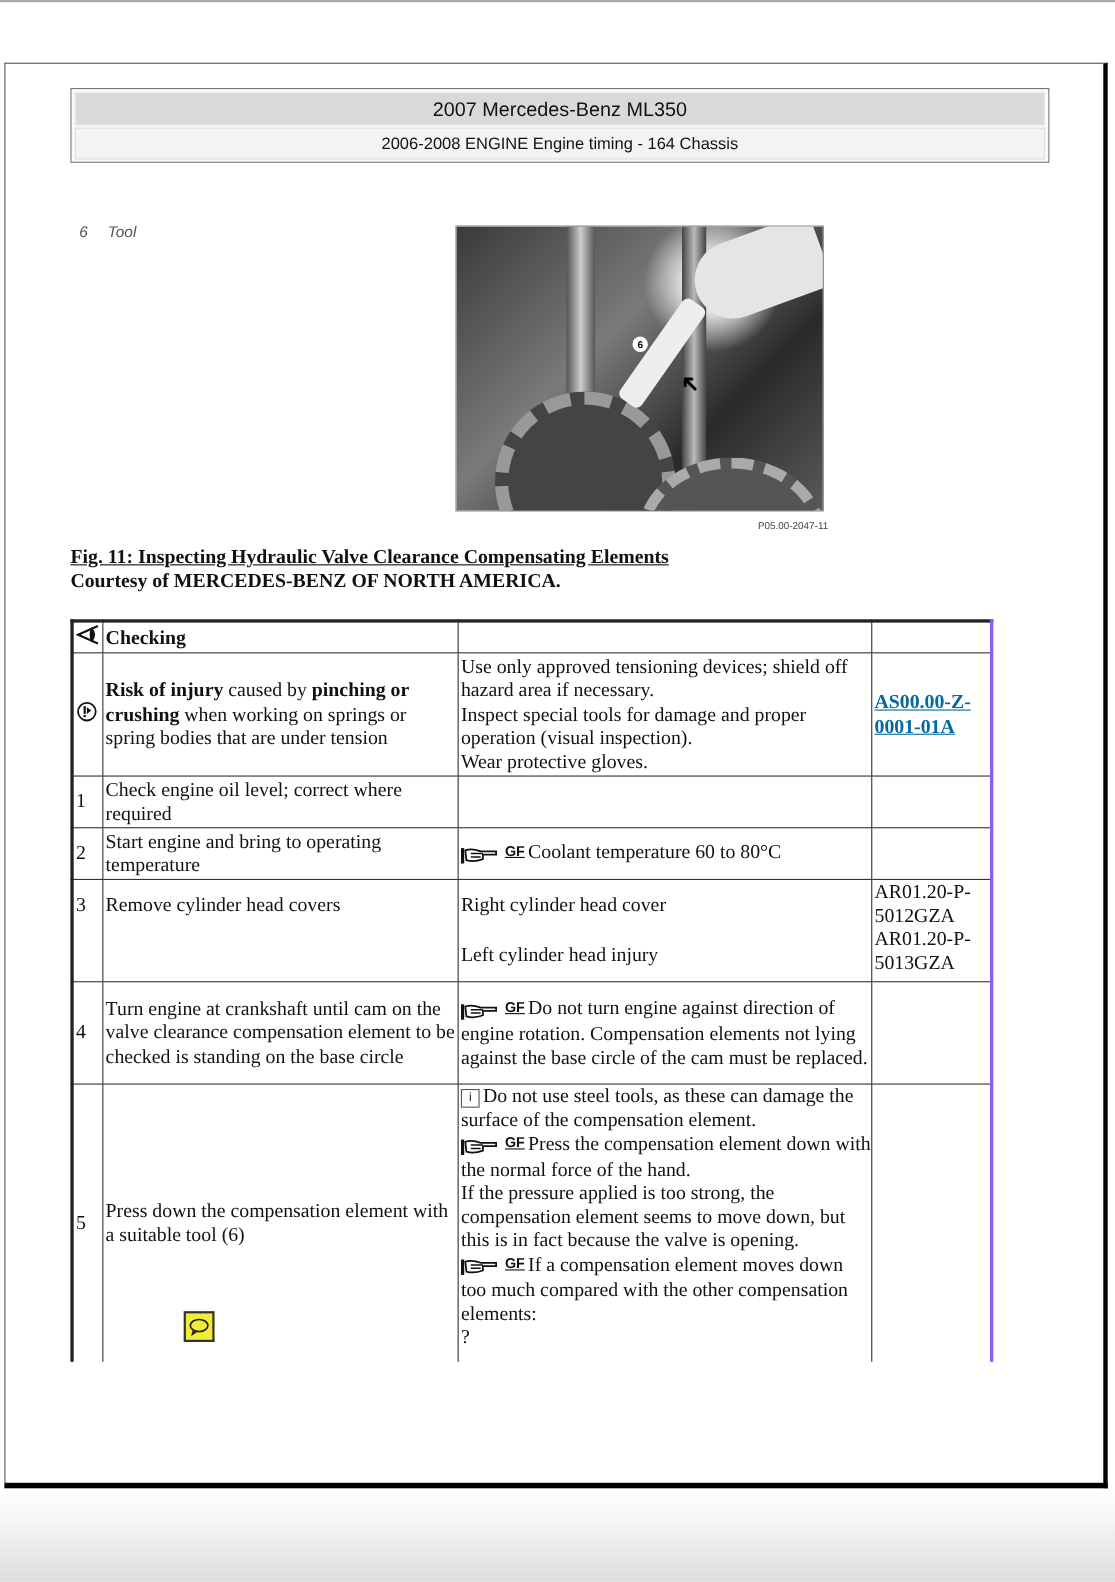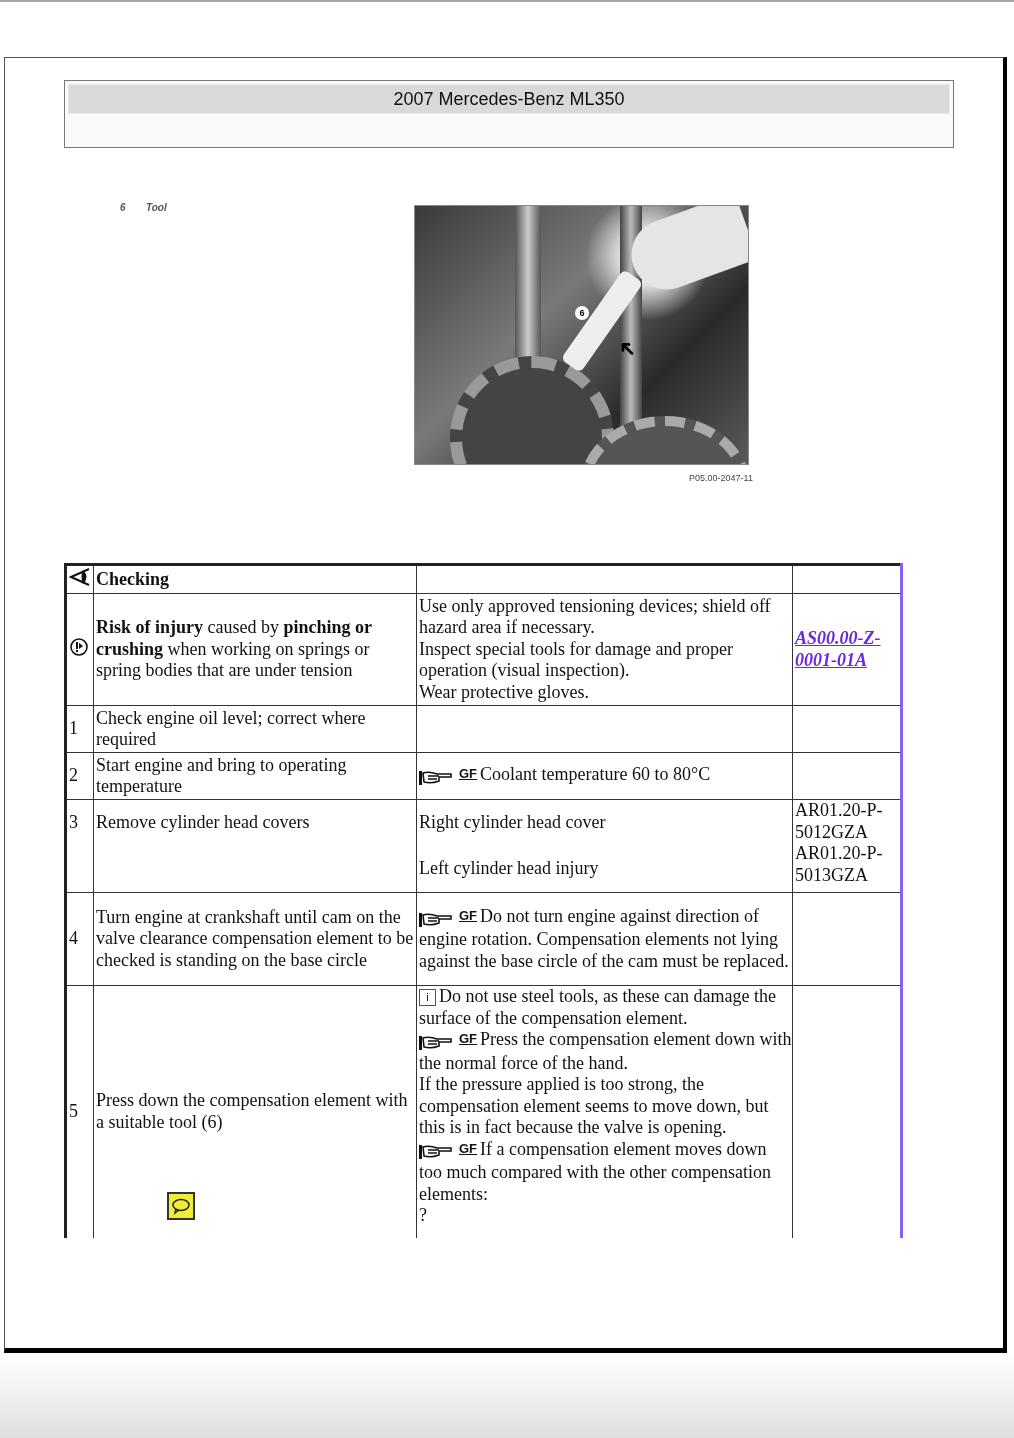--- a/index.html
+++ b/index.html
@@ -28,22 +28,22 @@
     text-align: center; line-height: 28px;
   }
   .header-sub {
     position: absolute; left: 3px; top: 35px; right: 3px; height: 27px;
     background: #f3f3f3; border: 1px solid #ddd;
     font-family: "Liberation Sans", sans-serif; font-size: 15px;
     text-align: center; line-height: 27px;
   }
   .legend-item {
     position: absolute; left: 67px; top: 144px;
-    font-family: "Liberation Sans", sans-serif; font-style: italic; font-weight: bold;
-    font-size: 10px; color: #555; margin-left: 48px;
+    font-family: "Liberation Sans", sans-serif; font-style: italic; font-weight: normal;
+    font-size: 14px; color: #555;
   }
   .legend-item .num { display: inline-block; width: 26px; }
   .figure {
     position: absolute; left: 409px; top: 147px; width: 333px; height: 258px;
     border: 1px solid #888; overflow: hidden;
     background: radial-gradient(circle at 70% 20%, #e8e8e8 0 8%, transparent 20%),
                 linear-gradient(135deg, #3a3a3a, #7a7a7a 40%, #2a2a2a 70%, #5a5a5a);
   }
   .figure .gear1 { position:absolute; left:35px; top:150px; width:140px; height:140px; border-radius:50%;
     border: 12px dashed #999; background: #444; }
@@ -70,55 +70,60 @@
   }
   table.steps td {
     border: 1.5px solid #333; vertical-align: middle; padding: 0 0 0 2px;
   }
   table.steps td.c0 { width: 22px; padding: 0 2px; }
   table.steps td.c1 { width: 320px; }
   table.steps td.c2 { width: 373px; }
   table.steps td.c3 { width: 105px; }
   table.steps tr.last td { border-bottom: none; }
   .b { font-weight: bold; }
-  .link { font-weight: bold; text-decoration: underline; color: #6d28d9; cursor: pointer; font-style: italic; }
+  .link { font-weight: bold; text-decoration: underline; color: #0369a1; cursor: pointer; }
   .gf { display: inline-block; vertical-align: -2px; margin-right: 3px; }
   .gf svg { vertical-align: middle; }
   .gf .gf-text { font: bold 13px "Liberation Sans", sans-serif; vertical-align: 4px; text-decoration: underline; }
   .info-icon { display:inline-block; width: 15px; height: 15px; border: 1px solid #555; font: 11px "Liberation Sans", sans-serif; text-align:center; line-height: 14px; vertical-align: 1px; margin-right: 3px; }
   .note-icon {
     position: absolute; left: 167px; top: 1190px; width: 28px; height: 28px;
     background: #f0ec3a; border: 2px solid #333; box-sizing: border-box; cursor: pointer;
   }
 </style>
 </head>
 <body>
 
 <div class="page">
 
   <div class="header-box">
     <div class="header-title">2007 Mercedes-Benz ML350</div>
+    <div class="header-sub">2006-2008 ENGINE Engine timing - 164 Chassis</div>
   </div>
 
   <div class="legend-item">
     <span class="num">6</span><span>Tool</span>
   </div>
 
   <div class="figure">
     <div class="shaft1"></div>
     <div class="shaft2"></div>
     <div class="gear1"></div>
     <div class="gear2"></div>
     <div class="tool"></div>
     <div class="hand"></div>
     <div class="callout">6</div>
     <div class="arrow">➜</div>
   </div>
   <div class="fig-code">P05.00-2047-11</div>
 
+  <div class="caption">
+    <div class="title">Fig. 11: Inspecting Hydraulic Valve Clearance Compensating Elements</div>
+    <div>Courtesy of MERCEDES-BENZ OF NORTH AMERICA.</div>
+  </div>
 
   <table class="steps">
     <tbody>
         <tr style="height:29px">
       <td class="c0">
         <span>
           <svg width="22" height="20" viewBox="0 0 22 20">
                 <path d="M20 2 L2 10 L20 18" fill="none" stroke="#111" stroke-width="2"></path>
                 <path d="M14 3 Q21 10 14 17 Q11 10 14 3 Z" fill="#111"></path>
               </svg>

